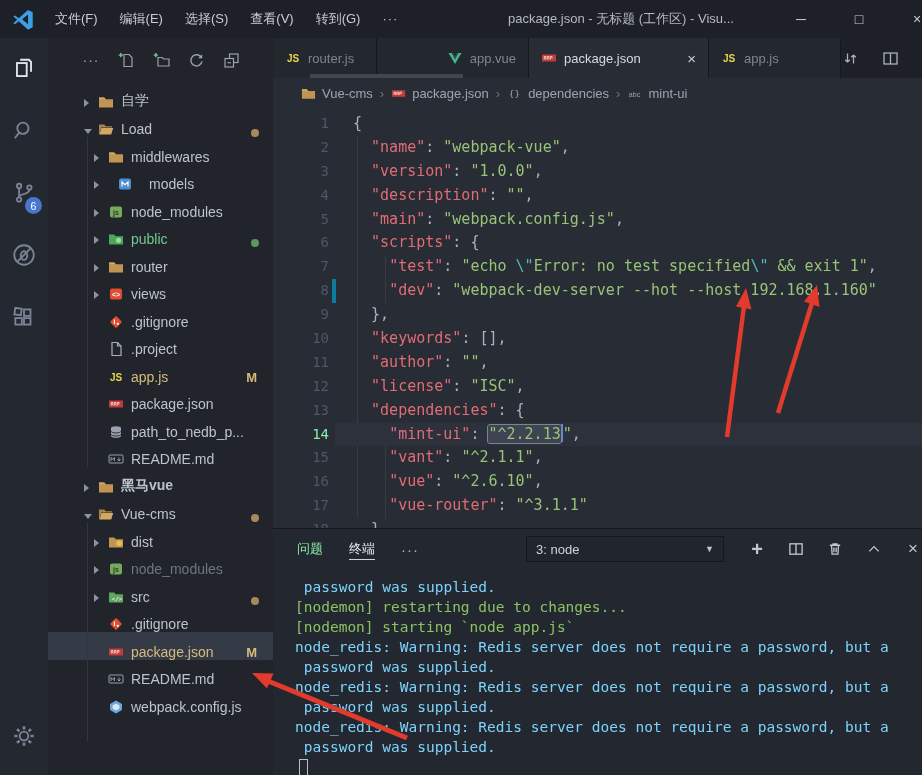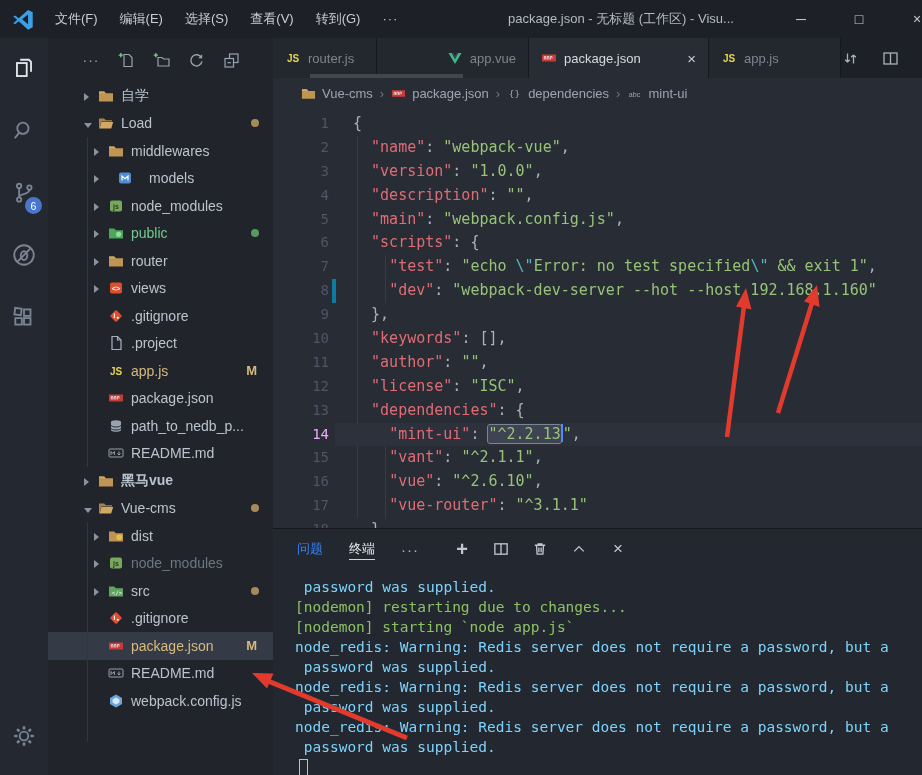--- a/index.html
+++ b/index.html
@@ -27,21 +27,21 @@
   .ab-item.active svg { stroke:#e3e7ee; }
   .ab-badge { position:absolute; right:6px; bottom:10px; min-width:17px; height:17px; border-radius:9px; background:#4875ce; color:#fff; font-size:10.5px; display:flex; align-items:center; justify-content:center; }
   .ab-bottom { margin-top:auto; margin-bottom:8px; }
 
   
   .sidebar { position:relative; width:225px; background:#21252b; flex:none; overflow:hidden; font-size:14px; }
   .sb-actions { height:44px; display:flex; align-items:center; padding-left:34px; gap:17px; }
   .sb-act { width:18px; height:18px; display:flex; align-items:center; justify-content:center; color:#9aa2af; }
   .sb-act svg { width:17px; height:17px; }
   .tree { position:absolute; left:0; right:0; top:44px; }
-  .tree-row { position:relative; height:27.5px; display:flex; align-items:center; padding-right:6px; white-space:nowrap; }
+  .tree-row { position:relative; height:27.5px; display:flex; align-items:flex-end; padding-right:6px; white-space:nowrap; }
   .tree-row.selected { background:#343a46; }
   .twisty { width:10px; flex:none; display:inline-block; margin-right:4px; }
   .tw-r { width:0; height:0; border-left:5px solid #8a93a1; border-top:4px solid transparent; border-bottom:4px solid transparent; }
   .tw-d { width:0; height:0; border-top:5px solid #8a93a1; border-left:4px solid transparent; border-right:4px solid transparent; }
   .ticon { width:16px; height:16px; flex:none; margin-right:7px; }
   .ticon svg { width:16px; height:16px; display:block; }
   .tlabel { color:#bcc3ce; }
   .tree-dot { width:8px; height:8px; border-radius:50%; margin-left:auto; margin-right:8px; flex:none; }
   .tree-badge { margin-left:auto; margin-right:10px; font-weight:bold; font-size:13px; }
   .tree-guide { position:absolute; width:1px; background:#32373f; left:39px; }
@@ -62,34 +62,34 @@
 
   .breadcrumb { height:30px; display:flex; align-items:center; padding-left:28px; font-size:13px; color:#9da5b4; background:#282c34; flex:none; }
   .bc-seg { display:flex; align-items:center; gap:6px; }
   .bc-sep { color:#6e7683; margin:0 7px; font-size:13px; }
   .bc-ico { width:15px; height:15px; } .bc-ico svg{ width:15px; height:15px; display:block; }
 
   .editor { position:relative; height:420px; overflow:hidden; font-family:"DejaVu Sans Mono", monospace; font-size:15px; flex:none; }
   .code-area { position:absolute; inset:0; padding-top:4px; }
   .code-row { position:relative; height:23.9px; line-height:23.9px; display:flex; white-space:pre; }
   .gutter { width:56px; flex:none; text-align:right; padding-right:0; color:#4e5668; font-size:14px; }
-  .code-row.cur .gutter { color:#f0abfc; }
+  .code-row.cur .gutter { color:#86efac; }
   .code-text { padding-left:24px; }
   .code-row.cur .row-bg { position:absolute; left:62px; right:0; top:0; bottom:0; background:#2c313c; }
   .code-text, .gutter { position:relative; }
   .tok-p { color:#abb2bf; } .tok-k { color:#e06c75; } .tok-s { color:#98c379; } .tok-e { color:#56b6c2; }
   .tok-sb { color:#98c379; background:#3e4451; outline:1px solid #7c8494; border-radius:2px; }
   .caret { display:inline-block; width:2px; height:18px; background:#528bff; vertical-align:-3px; }
   .mod-bar { position:absolute; left:59px; width:3.5px; height:23.9px; background:#0e7ca0; }
   .iguide { position:absolute; width:1px; background:#363b45; }
 
   
   .panel { flex:1; background:#23272f; border-top:1px solid #16181d; display:flex; flex-direction:column; min-height:0; }
   .panel-header { height:40px; flex:none; display:flex; align-items:center; padding:0 14px 0 24px; }
-  .ph-tab { font-size:13px; color:#3b82f6; margin-right:26px; height:40px; line-height:40px; position:relative; }
+  .ph-tab { font-size:13px; color:#86efac; margin-right:26px; height:40px; line-height:40px; position:relative; }
   .ph-tab.active { color:#e8eaee; }
   .ph-tab.active::after { content:""; position:absolute; left:0; right:0; bottom:9px; height:1.5px; background:#cfd4dc; }
   .ph-more { color:#aab1bd; font-size:15px; letter-spacing:1px; margin-right:10px; }
   .ph-dd { margin-left:auto; width:198px; height:26px; background:#21252c; border:1px solid #15171c; display:flex; align-items:center; padding:0 9px; font-size:13px; color:#d0d4da; }
   .ph-dd .dd-caret { margin-left:auto; font-size:9px; color:#c0c5cd; }
   .ph-icons { display:flex; align-items:center; gap:21px; margin-left:24px; color:#c2c8d2; }
   .ph-ic { width:18px; height:18px; display:flex; align-items:center; justify-content:center; }
   .ph-ic svg { width:16px; height:16px; stroke:#c2c8d2; fill:none; stroke-width:1.4; }
   .ph-ic.plus { font-size:20px; font-weight:bold; }
   .ph-ic.closep { font-size:17px; margin-right:-14px; }
@@ -568,20 +568,24 @@
             <div class="code-row"><span class="gutter">17</span><span class="code-text"><span class="tok-p">    </span><span class="tok-k">"vue-router"</span><span class="tok-p">: </span><span class="tok-s">"^3.1.1"</span></span></div>
             <div class="code-row"><span class="gutter">18</span><span class="code-text"><span class="tok-p">  }</span></span></div>
           </div>
       </div>
 
       <div class="panel">
         <div class="panel-header">
           <span class="ph-tab" id="ph-tab-0">问题</span>
           <span class="ph-tab active" id="ph-tab-1">终端</span>
           <span class="ph-more">···</span>
+          <div class="ph-dd">
+            <span>3: node</span>
+            <span class="dd-caret">▼</span>
+          </div>
           <div class="ph-icons">
             <span class="ph-ic plus">+</span>
             <span class="ph-ic">
               <svg viewBox="0 0 17 17">
                   <rect x="2" y="3" width="13" height="11"></rect>
                   <path d="M8.5 3v11"></path>
                 </svg>
             </span>
             <span class="ph-ic">
               <svg viewBox="0 0 17 17">

